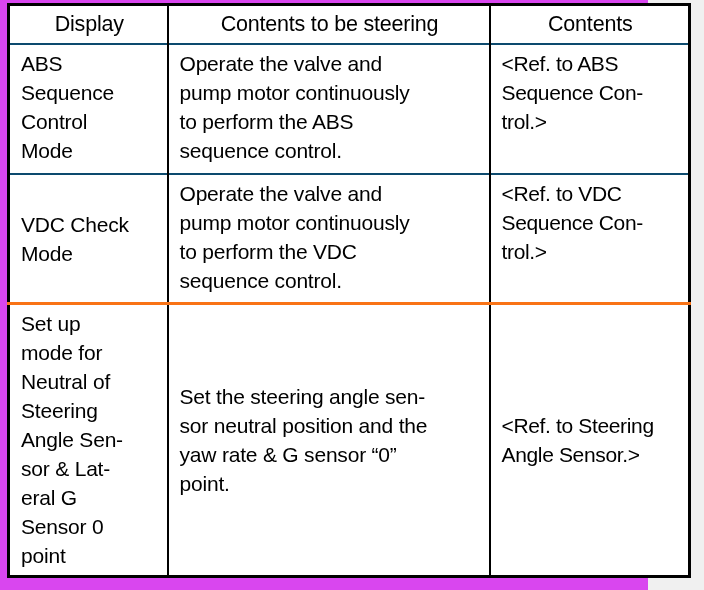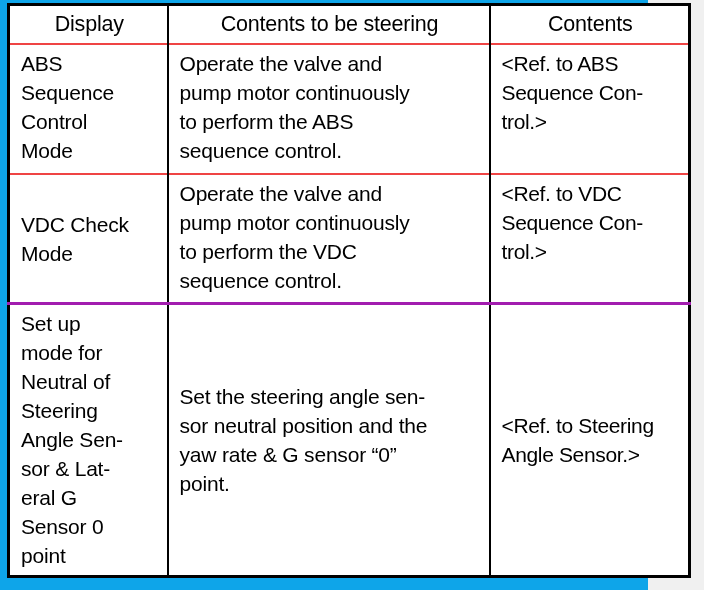--- a/index.html
+++ b/index.html
@@ -13,21 +13,21 @@
     height: 590px;
     overflow: hidden;
     font-family: "Liberation Sans", "DejaVu Sans", sans-serif;
     -webkit-font-smoothing: none;
   }
 
   #page {
     position: relative;
     width: 648px;
     height: 590px;
-    background: #0ea5e9;
+    background: #d946ef;
     text-decoration: underline;
   }
 
   
   #spec-table {
     position: absolute;
     left: 7px;
     top: 3px;
     width: 681px;   
     height: 575px;  
@@ -50,22 +50,22 @@
     background: #ffffff;
     color: #000000;
     font-weight: 400;
     vertical-align: top;
   }
 
   
   #spec-table .col-sep-left  { border-left: 2px solid #000; }
 
   
-  #spec-table .row-sep-top   { border-top: 2px solid #ef4444; border-radius: 32px; }
-  #spec-table .row-sep-top-thick { border-top: 3px solid #a21caf; }
+  #spec-table .row-sep-top   { border-top: 2px solid #0c4a6e; border-radius: 32px; }
+  #spec-table .row-sep-top-thick { border-top: 3px solid #f97316; }
 
   
   .cell {
     display: flex;
     height: 100%;
     box-sizing: border-box;
     padding: 4px 9px 4px 11px;
   }
   .cell.v-top    { align-items: flex-start; }
   .cell.v-mid    { align-items: center; }

